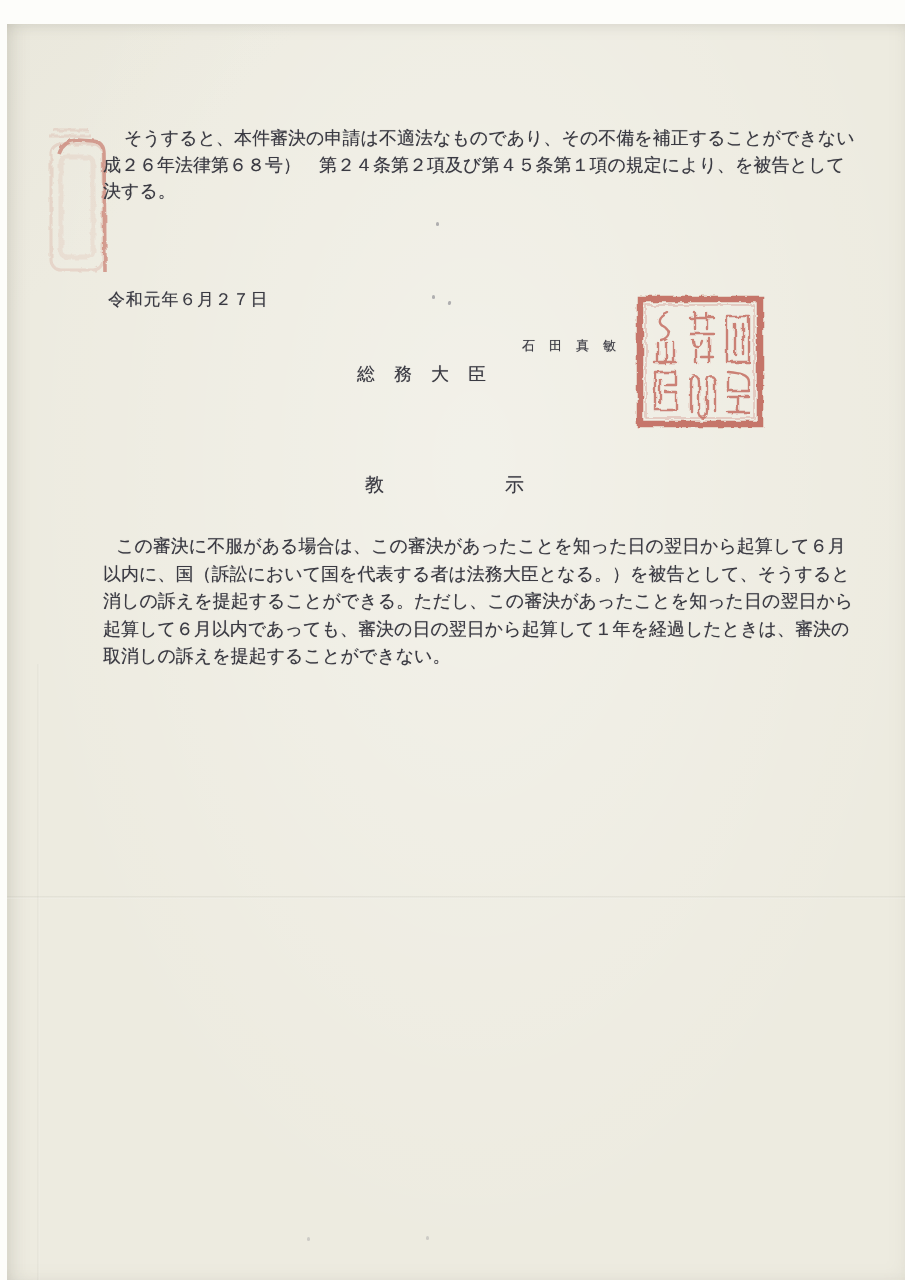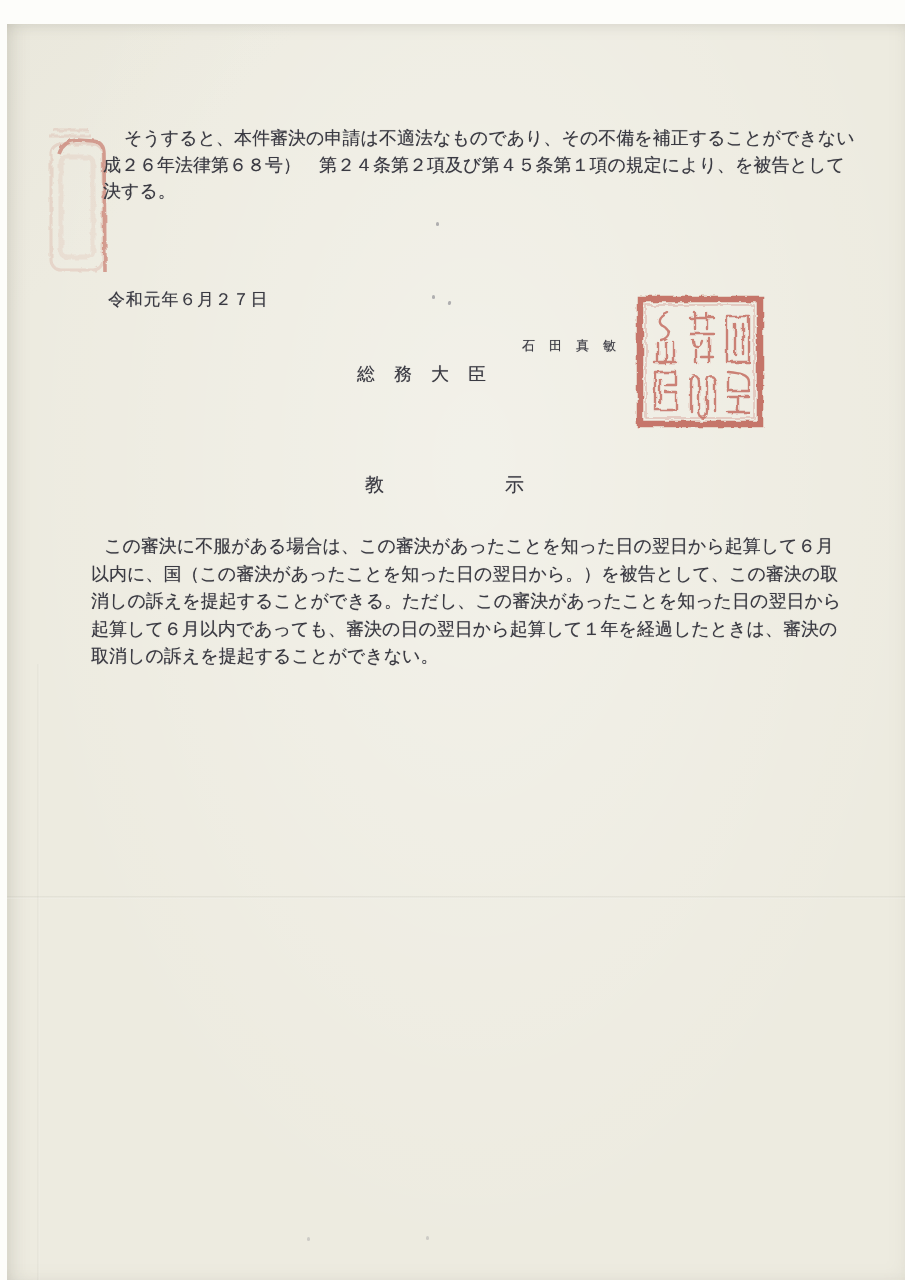--- a/index.html
+++ b/index.html
@@ -15,21 +15,21 @@
       linear-gradient(135deg, rgba(220,218,205,0.18) 0%, rgba(255,255,255,0) 14%),
       #edebe0;
     box-shadow: inset 16px 0 20px -14px rgba(125,122,108,0.28),
                 inset 0 12px 16px -12px rgba(125,122,108,0.22),
                 inset -8px -8px 24px -16px rgba(125,122,108,0.18);
   }
   .txt{position:absolute;color:#3a3a42;text-shadow:0 0 0.7px rgba(58,58,70,0.55);}
   .para .line{white-space:pre;}
   .p1{left:96px;top:101px;font-size:18px;line-height:26.5px;}
   .p1 .line:first-child{padding-left:21px;}
-  .p2{left:84px;top:509px;font-size:18px;line-height:27.5px;}
+  .p2{left:96px;top:509px;font-size:18px;line-height:27.5px;}
   .p2 .line:first-child{padding-left:13px;}
   .date{left:101px;top:264px;font-size:17px;letter-spacing:0.8px;text-align:right;}
   .sig-title{left:350px;top:328px;font-size:18px;letter-spacing:19px;white-space:pre;margin-top:10px;}
   .sig-name{left:515px;top:313px;font-size:13px;letter-spacing:14px;white-space:pre;}
   .heading{left:358px;top:448px;font-size:19px;letter-spacing:121px;white-space:pre;text-align:right;}
   .seal{position:absolute;left:627px;top:269px;width:132px;height:137px;mix-blend-mode:multiply;opacity:0.95;}
   .side-stamp{position:absolute;left:36px;top:100px;width:76px;height:162px;mix-blend-mode:multiply;}
   .speck{position:absolute;width:3px;height:4px;border-radius:2px;background:rgba(95,95,108,0.45);}
   .crease-h{position:absolute;left:0;right:0;top:872px;height:3px;
     background:linear-gradient(to bottom, rgba(158,156,142,0.16), rgba(255,255,255,0.22));}
@@ -103,21 +103,21 @@
             <path d="M4,3 c10,1 21,2 21,10 v9 h-21 v-14 M4,28 h21 M14,28 v15 M4,43 h21"></path>
           </g>
         </g>
       </g>
     </svg>
 
     <div class="txt heading">教示</div>
 
     <div class="txt para p2">
       <div class="line">この審決に不服がある場合は、この審決があったことを知った日の翌日から起算して６月</div>
-      <div class="line">以内に、国（この審決があったことを知った日の翌日から。）を被告として、この審決の取</div>
+      <div class="line">以内に、国（訴訟において国を代表する者は法務大臣となる。）を被告として、そうすると</div>
       <div class="line">消しの訴えを提起することができる。ただし、この審決があったことを知った日の翌日から</div>
       <div class="line">起算して６月以内であっても、審決の日の翌日から起算して１年を経過したときは、審決の</div>
       <div class="line">取消しの訴えを提起することができない。</div>
     </div>
 
     <div class="speck" style="left:429px;top:198px;"></div>
     <div class="speck" style="left:425px;top:271px;"></div>
     <div class="speck" style="left:441px;top:277px;transform:rotate(18deg);"></div>
     <div class="speck" style="left:300px;top:1213px;opacity:.5;"></div>
     <div class="speck" style="left:419px;top:1212px;opacity:.5;"></div>

